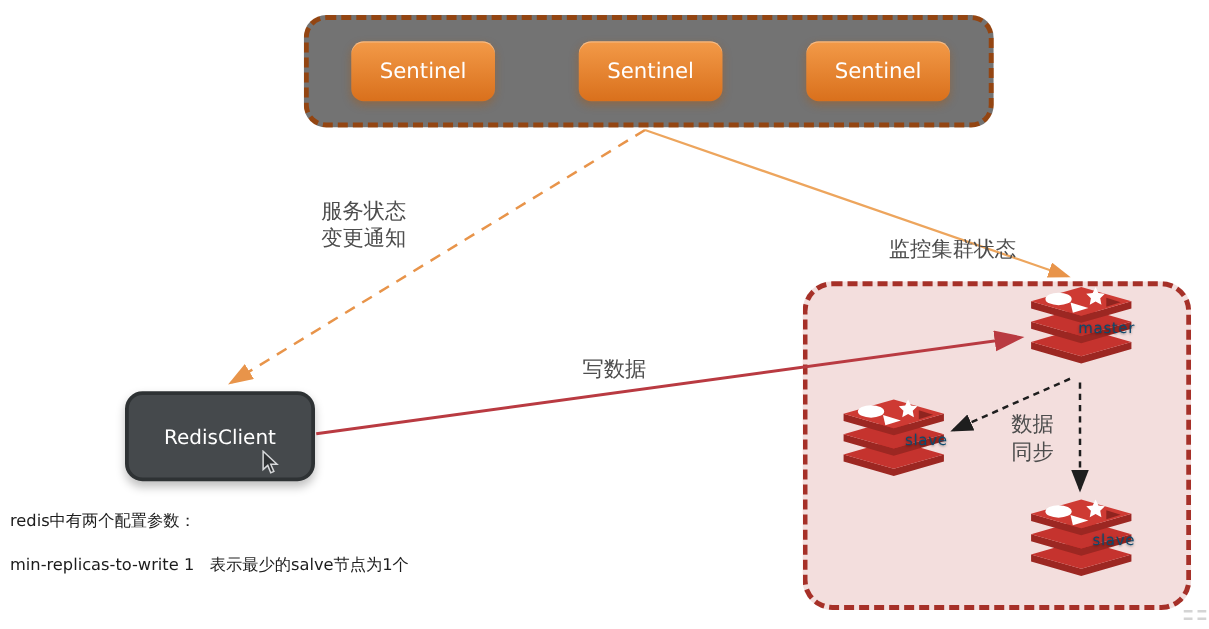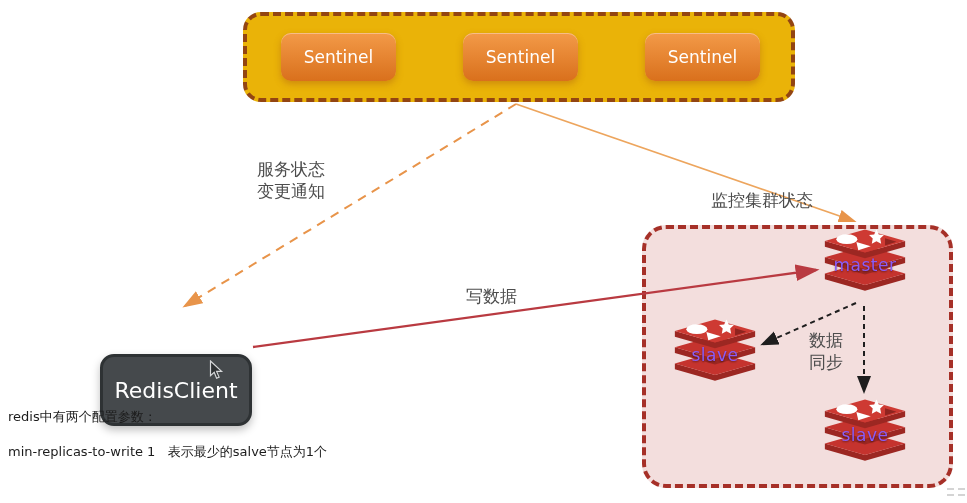--- a/index.html
+++ b/index.html
@@ -1,41 +1,41 @@
 <!DOCTYPE html>
 <html><head>
 <meta charset="utf-8">
 <style>
   html,body{margin:0;padding:0;background:#ffffff;}
   body{font-family:"DejaVu Sans","Liberation Sans",sans-serif;}
   .stage{position:relative;width:967px;height:503px;background:#ffffff;overflow:hidden;}
 
   
   .sentinel-group{position:absolute;left:243px;top:12px;width:544px;height:82px;
-    background:#eab308;border:4px dashed #934512;border-radius:18px;z-index:1;}
+    background:#737373;border:4px dashed #934512;border-radius:18px;z-index:1;}
   .sentinel-btn{position:absolute;width:115px;height:48px;top:17px;border-radius:10px;
     background:linear-gradient(#f39a48,#d9701c);
     box-shadow:0 3px 7px rgba(170,90,20,.45), inset 0 1px 0 rgba(255,255,255,.35);
     color:#ffffff;font-size:17px;display:flex;align-items:center;justify-content:center;}
   .sentinel-btn.b1{left:34px;} .sentinel-btn.b2{left:216px;} .sentinel-btn.b3{left:398px;}
 
   
   .client-box{position:absolute;left:100px;top:313px;width:146px;height:66px;z-index:3;
     background:#45494c;border:3px solid #2e3234;border-radius:14px;
     box-shadow:0 4px 8px rgba(0,0,0,.25);
-    color:#fff;font-size:22px;display:flex;align-items:center;justify-content:center;margin-top:41px;}
+    color:#fff;font-size:16px;display:flex;align-items:center;justify-content:center;}
 
   
   .cluster-group{position:absolute;left:642px;top:225px;width:303px;height:255px;
     background:#f3dedd;border:4px dashed #a63028;border-radius:24px;z-index:1;}
 
   
   .redis-node{position:absolute;width:86px;height:72px;z-index:5;}
-  .redis-node .node-label{position:absolute;left:0;top:27px;width:100%;text-align:center;
-    color:#8b5cf6;font-size:17px;letter-spacing:.5px;text-shadow:0 1px 2px rgba(0,0,0,.45);}
+  .redis-node .node-label{position:absolute;left:0;top:27px;width:100%;text-align:right;
+    color:#0c4a6e;font-size:12px;letter-spacing:.5px;text-shadow:0 1px 2px rgba(0,0,0,.45);}
   .redis-node.master{left:822px;top:228px;}
   .redis-node.slave1{left:672px;top:318px;}
   .redis-node.slave2{left:822px;top:398px;}
 
   
   .edge-label{position:absolute;color:#4d4d4d;font-size:17px;line-height:1.32;z-index:6;}
   .edge-label span{display:block;}
   .lbl-notify{left:257px;top:158px;}
   .lbl-monitor{left:711px;top:152px;margin-top:37px;}
   .lbl-write{left:466px;top:285px;}

